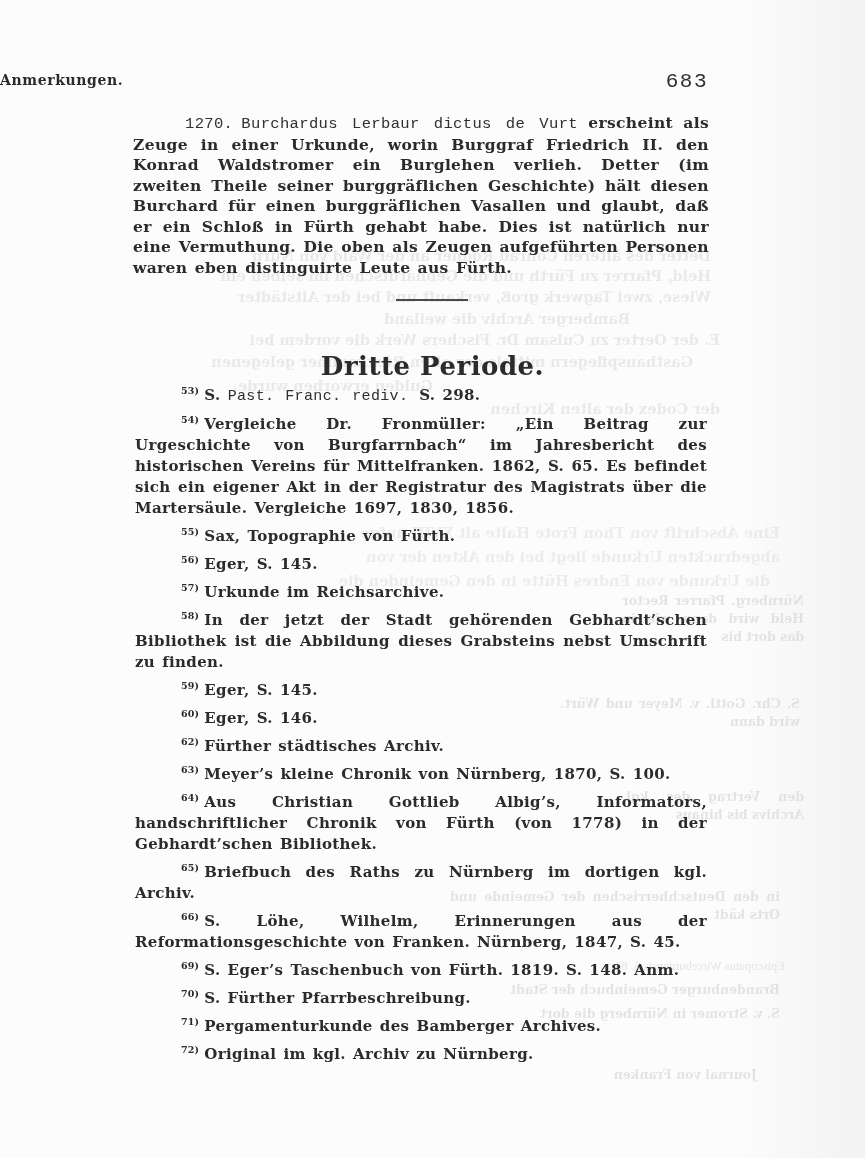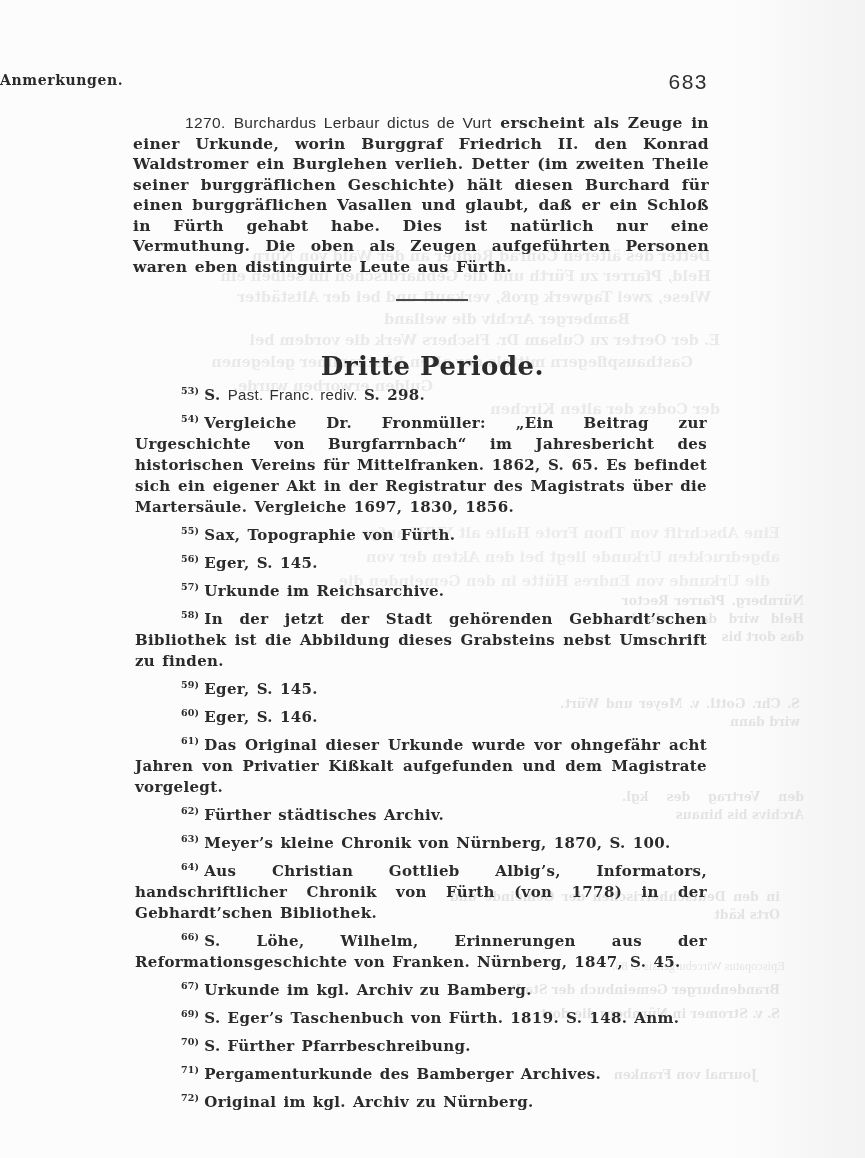--- a/index.html
+++ b/index.html
@@ -10,21 +10,21 @@
     background:#fcfcfc;
     overflow:hidden;
     font-family:"DejaVu Serif",serif;
   }
   .page::after{ 
     content:"";position:absolute;top:0;right:0;width:130px;height:100%;
     background:linear-gradient(90deg, rgba(220,220,220,0) 0%, rgba(214,214,214,.25) 100%);
     pointer-events:none;
   }
   .frak{font-weight:bold;color:#2b2b2b;}
-  .ant{font-family:Liberation Sans, sans-serif;font-weight:normal;color:#303030;}
+  .ant{font-family:Liberation Mono, monospace;font-weight:normal;color:#303030;}
 
   
   .running-head{position:absolute;top:70px;left:0;width:100%;height:26px;}
   .head-title{
     position:absolute;left:0;right:0;top:2px;text-align:left;
     font-size:14px;letter-spacing:.6px;
   }
   .page-num{position:absolute;right:157px;top:0;font-size:21px;letter-spacing:1.5px;}
 
   
@@ -131,26 +131,25 @@
 
   <section class="footnotes frak">
     <p class="fn"><sup>53)</sup><span>S. </span><span class="ant">Past. Franc. rediv. </span><span>S. 298.</span></p>
     <p class="fn"><sup>54)</sup><span>Vergleiche Dr. Fronmüller: „Ein Beitrag zur Urgeschichte von Burgfarrnbach“ im Jahresbericht des historischen Vereins für Mittelfranken. 1862, S. 65. Es befindet sich ein eigener Akt in der Registratur des Magistrats über die Martersäule. Vergleiche 1697, 1830, 1856.</span></p>
     <p class="fn"><sup>55)</sup><span>Sax, Topographie von Fürth.</span></p>
     <p class="fn"><sup>56)</sup><span>Eger, S. 145.</span></p>
     <p class="fn"><sup>57)</sup><span>Urkunde im Reichsarchive.</span></p>
     <p class="fn"><sup>58)</sup><span>In der jetzt der Stadt gehörenden Gebhardt’schen Bibliothek ist die Abbildung dieses Grabsteins nebst Umschrift zu finden.</span></p>
     <p class="fn"><sup>59)</sup><span>Eger, S. 145.</span></p>
     <p class="fn"><sup>60)</sup><span>Eger, S. 146.</span></p>
-    <p class="fn"><sup>61)</sup><span>Das Original dieser Urkunde wurde vor ohngefähr acht Jahren von Privatier Kißkalt aufgefunden und dem Magistrate vorgelegt.</span></p>
     <p class="fn"><sup>62)</sup><span>Fürther städtisches Archiv.</span></p>
     <p class="fn"><sup>63)</sup><span>Meyer’s kleine Chronik von Nürnberg, 1870, S. 100.</span></p>
     <p class="fn"><sup>64)</sup><span>Aus Christian Gottlieb Albig’s, Informators, handschriftlicher Chronik von Fürth (von 1778) in der Gebhardt’schen Bibliothek.</span></p>
+    <p class="fn"><sup>65)</sup><span>Briefbuch des Raths zu Nürnberg im dortigen kgl. Archiv.</span></p>
     <p class="fn"><sup>66)</sup><span>S. Löhe, Wilhelm, Erinnerungen aus der Reformationsgeschichte von Franken. Nürnberg, 1847, S. 45.</span></p>
-    <p class="fn"><sup>67)</sup><span>Urkunde im kgl. Archiv zu Bamberg.</span></p>
     <p class="fn"><sup>69)</sup><span>S. Eger’s Taschenbuch von Fürth. 1819. S. 148. Anm.</span></p>
     <p class="fn"><sup>70)</sup><span>S. Fürther Pfarrbeschreibung.</span></p>
     <p class="fn"><sup>71)</sup><span>Pergamenturkunde des Bamberger Archives.</span></p>
     <p class="fn"><sup>72)</sup><span>Original im kgl. Archiv zu Nürnberg.</span></p>
 
   </section>
 
 </div>
 
 </body></html>

